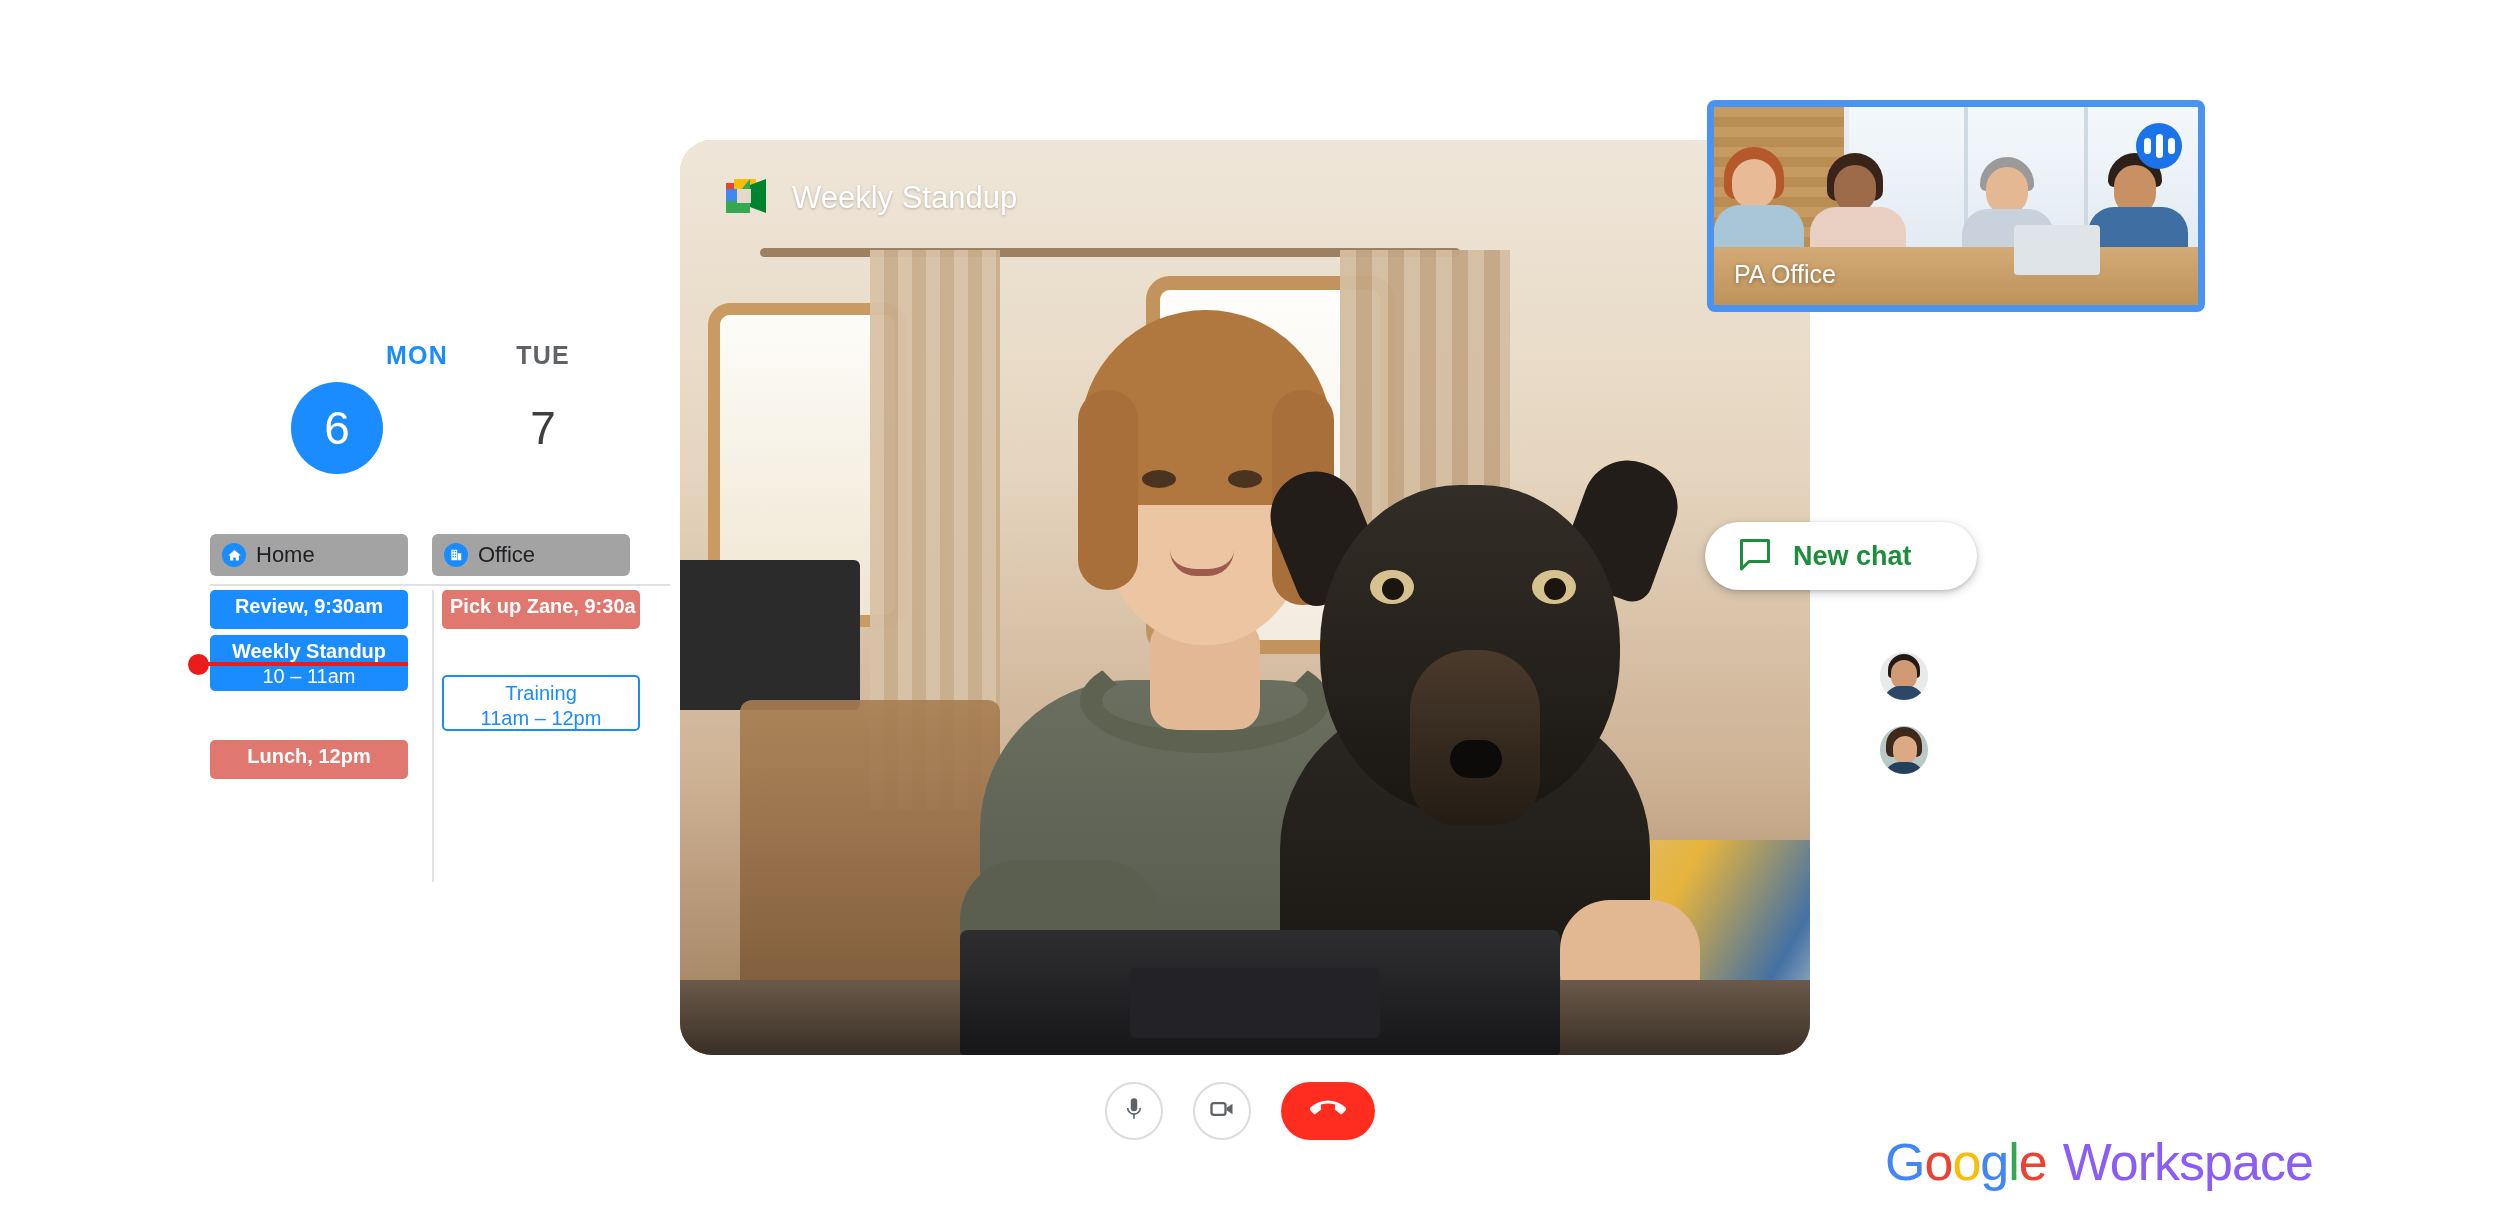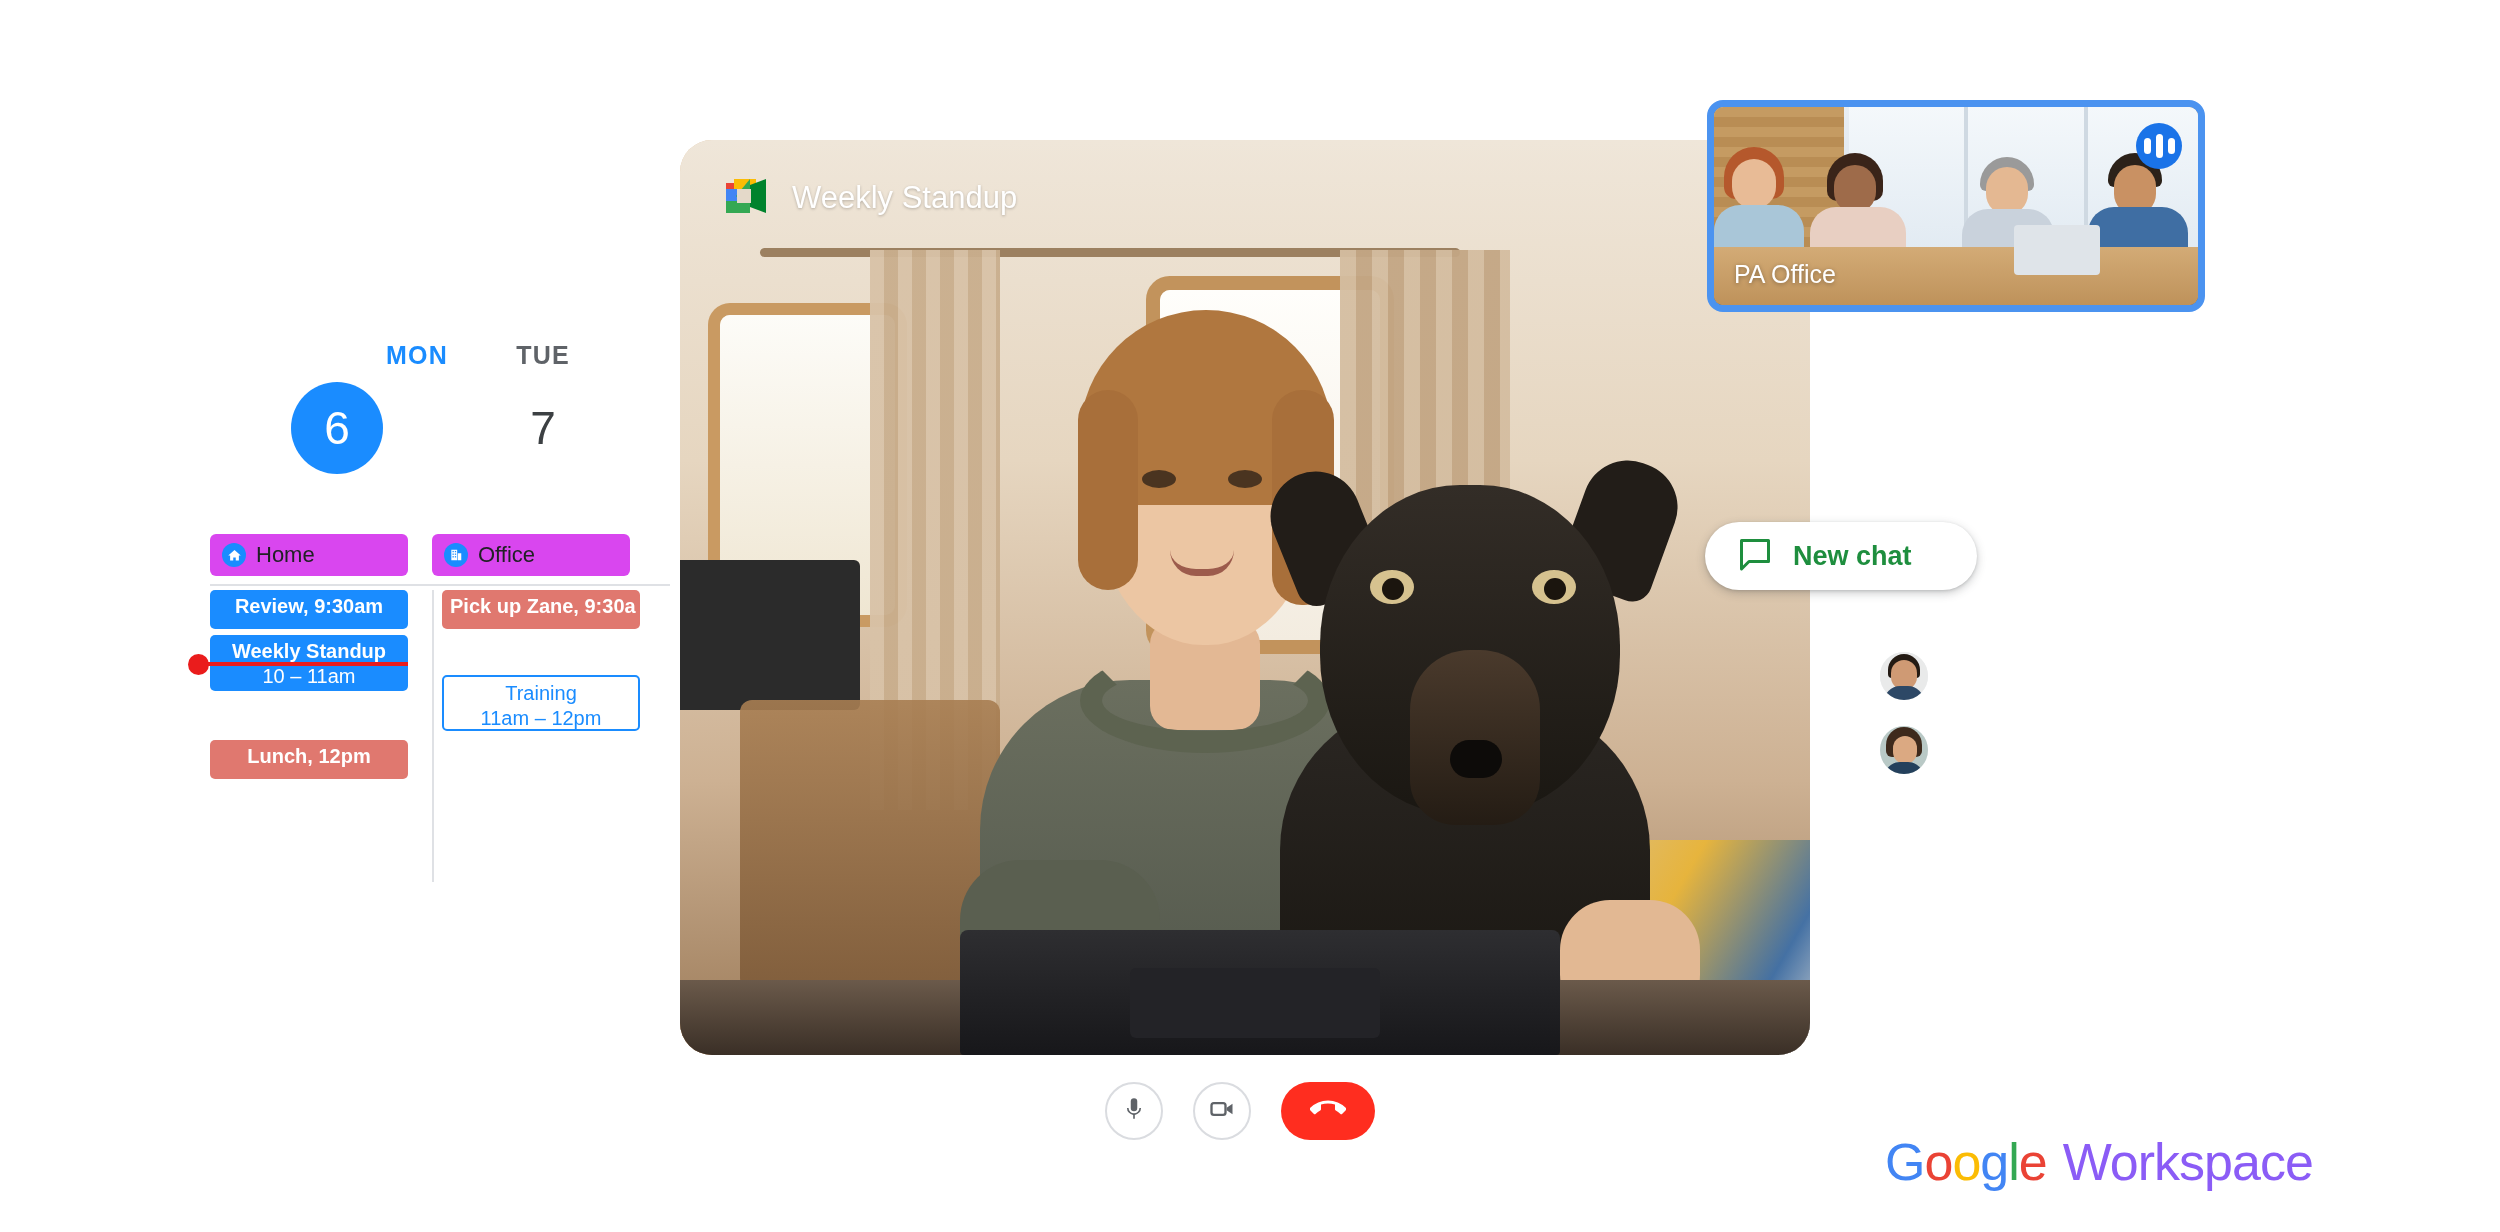--- a/index.html
+++ b/index.html
@@ -26,21 +26,21 @@
   .daynum-wrap { margin-top: 12px; height: 92px; display: flex; align-items: center; justify-content: center; }
   .daynum {
     font-size: 46px; color: #3c4043; line-height: 1;
     width: 92px; height: 92px; display: flex; align-items: center; justify-content: center;
   }
   .daynum.today { background: #1a8cff; color: #fff; border-radius: 50%; font-weight: 400; }
 
   .loc-row { position: relative; height: 42px; margin-top: 4px; }
   .loc-chip {
     position: absolute; top: 0; height: 42px; width: 198px;
-    background: #d946ef; border-radius: 6px;
+    background: #a3a3a3; border-radius: 6px;
     display: flex; align-items: center; gap: 10px; padding-left: 12px;
   }
   .loc-chip.mon { left: 0; }
   .loc-chip.tue { left: 222px; }
   .loc-ico {
     width: 24px; height: 24px; border-radius: 50%; background: #1a8cff;
     display: flex; align-items: center; justify-content: center; flex: 0 0 auto;
   }
   .loc-ico svg { display: block; }
   .loc-label { font-size: 22px; color: #202124; line-height: 24px; }
@@ -153,21 +153,21 @@
     display: flex; align-items: center; gap: 20px; z-index: 10;
   }
   .meet-title {
     font-size: 31px; color: #ffffff; font-weight: 400;
     text-shadow: 0 1px 3px rgba(0,0,0,.25);
   }
 
   
   #pip {
     position: absolute; left: 1707px; top: 100px; width: 498px; height: 212px;
-    border: 7px solid #4b93f0; border-radius: 16px; overflow: hidden; background: #000000;
+    border: 7px solid #4b93f0; border-radius: 8px; overflow: hidden; background: #000000;
   }
   .pip-scene { position: absolute; inset: 0;
     background: linear-gradient(180deg,#e9eef3 0%,#dfe6ee 45%,#cdb99c 100%); }
   .pp { position: absolute; }
   .pp.wood { left:0; top:0; width:130px; height:150px;
     background: repeating-linear-gradient(180deg,#c59b62 0 10px,#b98d54 10px 20px); }
   .pp.glass { left:135px; top:0; width:360px; height:150px;
     background: linear-gradient(180deg,#f4f8fb,#e1eaf2); }
   .pp.mull1 { left:250px; top:0; width:4px; height:150px; background:#cfd9e2; }
   .pp.mull2 { left:370px; top:0; width:4px; height:150px; background:#cfd9e2; }

